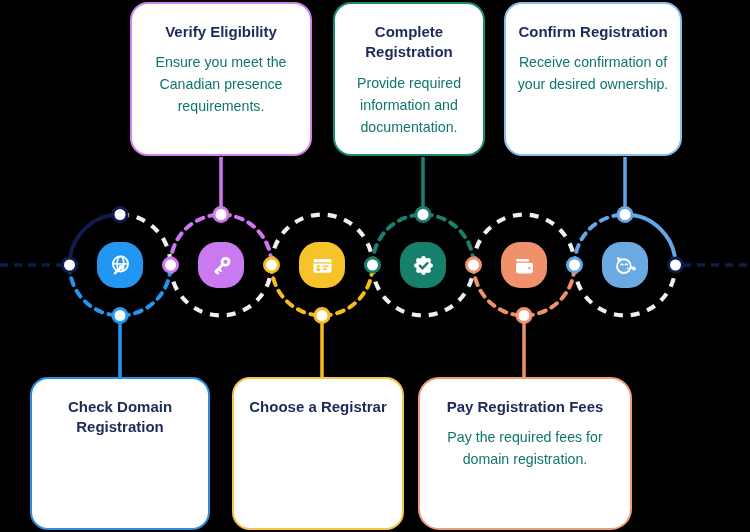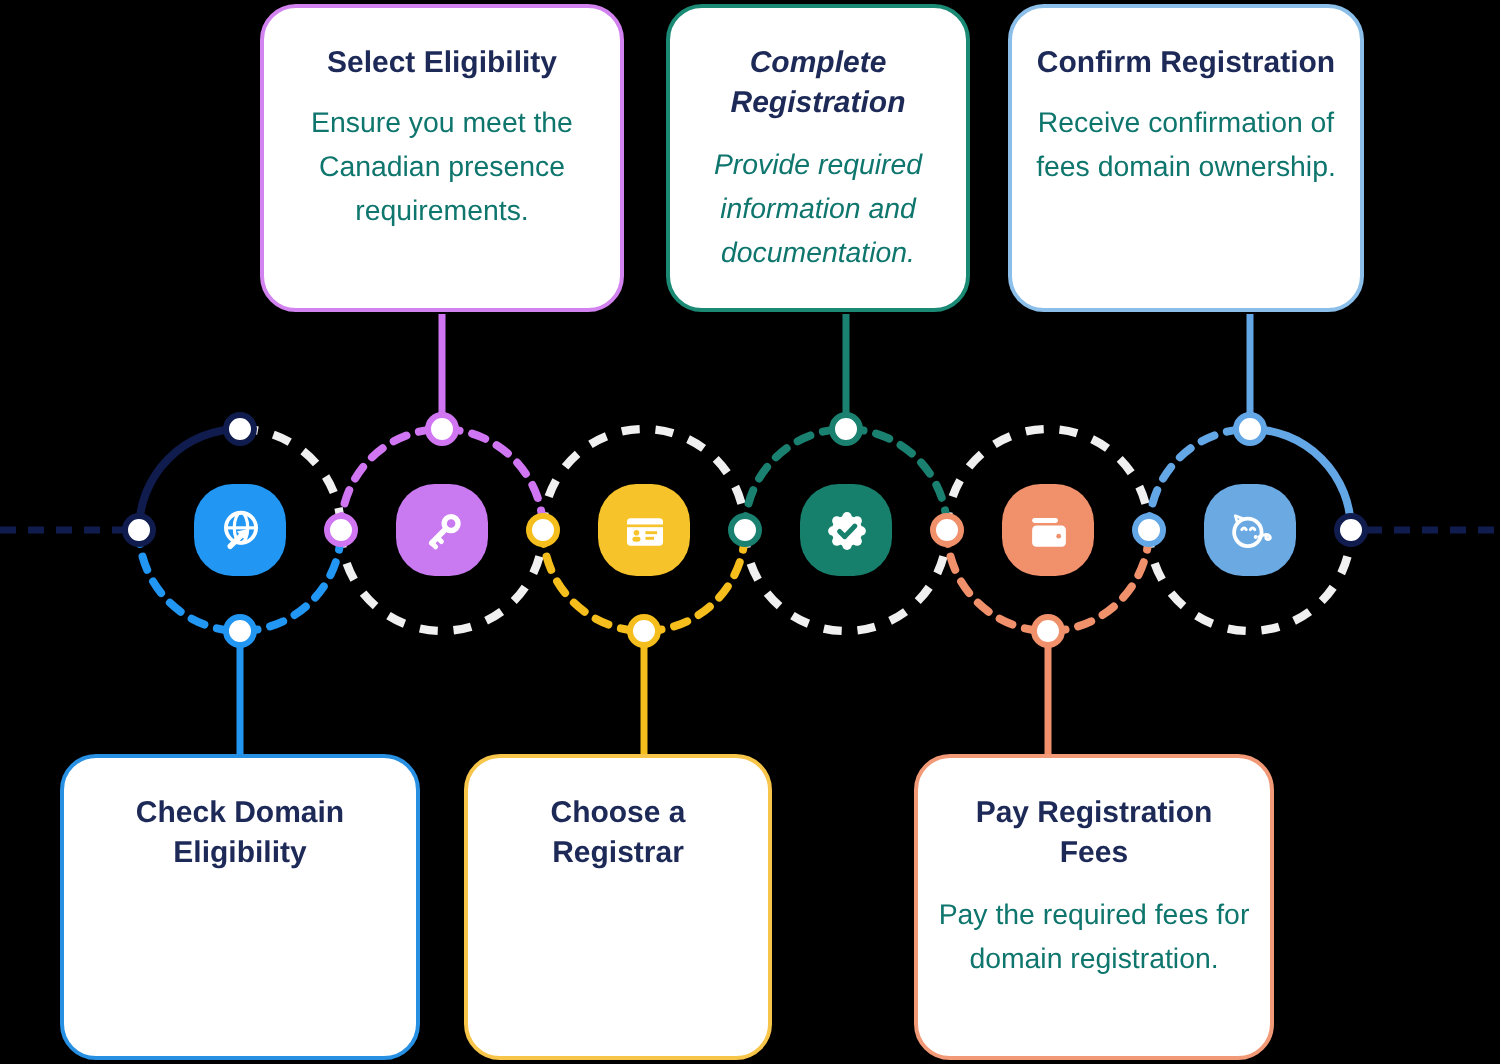--- a/index.html
+++ b/index.html
@@ -80,41 +80,41 @@
       <circle cx="423" cy="214.5" r="7" stroke="#1A8070" fill="#ffffff"></circle>
       <circle cx="473.5" cy="265" r="7" stroke="#F0916C" fill="#ffffff"></circle>
       <circle cx="524" cy="315.5" r="7" stroke="#F0916C" fill="#ffffff"></circle>
       <circle cx="574.5" cy="265" r="7" stroke="#64A7E6" fill="#ffffff"></circle>
       <circle cx="625" cy="214.5" r="7" stroke="#64A7E6" fill="#ffffff"></circle>
       <circle cx="675.5" cy="265" r="7" stroke="#101C4D" fill="#ffffff"></circle>
     </g>
   </svg>
 
   <div class="card pos-top" style="left: 130px; width: 182px; border-color: rgb(210, 131, 240);">
-    <div class="card-title">Select Eligibility</div>
+    <div class="card-title">Verify Eligibility</div>
     <div class="card-body">Ensure you meet the Canadian presence requirements.</div>
   </div>
-  <div class="card pos-top" style="left: 333px; width: 152px; border-color: rgb(27, 138, 117); font-style: italic;">
+  <div class="card pos-top" style="left: 333px; width: 152px; border-color: rgb(27, 138, 117);">
     <div class="card-title">Complete
 Registration</div>
     <div class="card-body">Provide required information and documentation.</div>
   </div>
   <div class="card pos-top" style="left: 504px; width: 178px; border-color: rgb(139, 191, 234);">
     <div class="card-title">Confirm Registration</div>
-    <div class="card-body">Receive confirmation of fees domain ownership.</div>
+    <div class="card-body">Receive confirmation of your desired ownership.</div>
   </div>
 
   <div class="card pos-bottom" style="left: 30px; width: 180px; border-color: rgb(39, 144, 227);">
     <div class="card-title">Check Domain
-Eligibility</div>
+Registration</div>
   </div>
-  <div class="card pos-bottom" style="left: 232px; width: 154px; border-color: rgb(246, 197, 73);">
+  <div class="card pos-bottom" style="left: 232px; width: 172px; border-color: rgb(246, 197, 73);">
     <div class="card-title">Choose a Registrar</div>
   </div>
-  <div class="card pos-bottom" style="left: 457px; width: 180px; border-color: rgb(242, 154, 120);">
+  <div class="card pos-bottom" style="left: 418px; width: 214px; border-color: rgb(242, 154, 120); border-radius: 21px;">
     <div class="card-title">Pay Registration Fees</div>
     <div class="card-body">Pay the required fees for domain registration.</div>
   </div>
 
   <div class="disc" style="left: 97px; top: 242px; background: rgb(33, 150, 243);">
     <svg width="27" height="27" viewBox="0 0 24 24">
       <circle cx="12" cy="10.6" r="6.7" stroke="#fff" stroke-width="1.7" fill="none"></circle>
       <ellipse cx="12" cy="10.6" rx="3" ry="6.7" stroke="#fff" stroke-width="1.4" fill="none"></ellipse>
       <path d="M5.5 10.6 h13" stroke="#fff" stroke-width="1.4"></path>
       <path d="M7.2 18.8 L12 14.1" stroke="#fff" stroke-width="2.4" stroke-linecap="round"></path>

